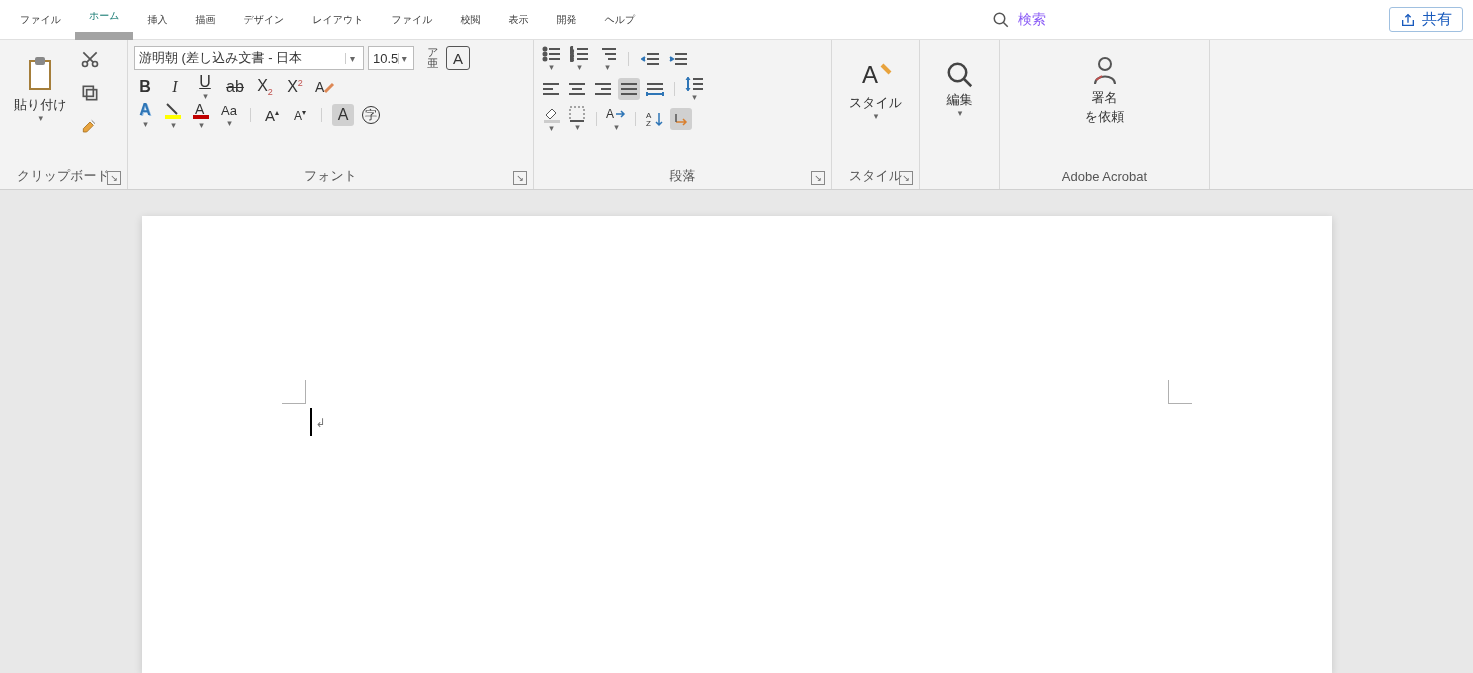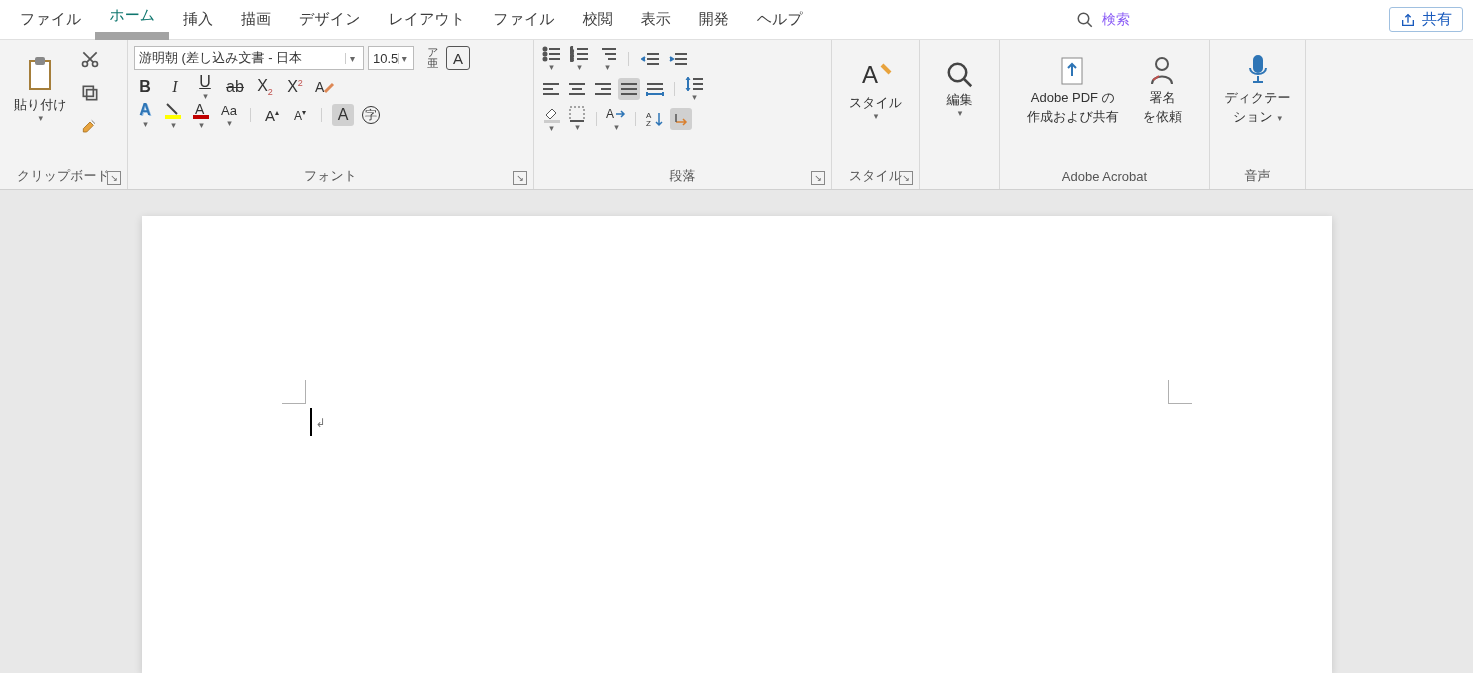--- a/index.html
+++ b/index.html
@@ -19,21 +19,21 @@
       height: 40px;
       background: #fff;
       padding: 0 6px;
       border-bottom: 1px solid #e0e0e0;
     }
     .tab {
       padding: 0 14px;
       height: 40px;
       display: flex;
       align-items: center;
-      font-size: 15px;
+      font-size: 10px;
       color: #3c3c3c;
       cursor: pointer;
     }
     .tab.active {
       color: #0f766e;
       border-bottom: 8px solid #a3a3a3;
       font-weight: 400;
     }
     .tabs-spacer { flex: 1; }
     .search-tab {
@@ -582,63 +582,34 @@
     <div class="group-label">
         <span>&nbsp;</span>
       </div>
   </div>
 
   <div class="group" style="width:210px">
     <div class="group-body" style="justify-content:center;gap:8px">
       <div class="btn btn-large">
         <span>
             <svg width="34" height="36">
-              <rect x="6" y="6" width="20" height="26" fill="#fff" stroke="#888"></rect>
-              <path d="M16 24 L16 12 M12 16 L16 12 L20 16" stroke="#2e75b6" fill="none" stroke-width="2"></path>
-            </svg>
-          </span>
-        <span class="btn-label">Adobe PDF の</span>
-        <span class="btn-label">作成および共有</span>
-      </div>
-      <div class="btn btn-large">
-        <span>
-            <svg width="34" height="36">
               <circle cx="17" cy="12" r="6" fill="none" stroke="#555" stroke-width="2"></circle>
               <path d="M7 32 C7 22 27 22 27 32" fill="none" stroke="#555" stroke-width="2"></path>
               <path d="M8 28 L14 24" stroke="#c0504d" stroke-width="2"></path>
             </svg>
           </span>
         <span class="btn-label">署名</span>
         <span class="btn-label">を依頼</span>
       </div>
     </div>
     <div class="group-label">
       <span>Adobe Acrobat</span>
     </div>
   </div>
 
-  <div class="group" style="width:96px">
-    <div class="group-body" style="justify-content:center">
-      <div class="btn btn-large">
-        <span>
-            <svg width="30" height="36" fill="none" stroke="#2e75b6" stroke-width="2">
-              <rect x="11" y="4" width="8" height="16" rx="4" fill="#2e75b6"></rect>
-              <path d="M7 16 C7 24 23 24 23 16"></path>
-              <line x1="15" y1="24" x2="15" y2="30"></line>
-              <line x1="10" y1="30" x2="20" y2="30"></line>
-            </svg>
-          </span>
-        <span class="btn-label">ディクテー</span>
-        <span class="btn-label"><span>ション</span> <span class="dd">▾</span></span>
-      </div>
-    </div>
-    <div class="group-label">
-      <span>音声</span>
-    </div>
-  </div>
 
 </div>
 
 <div class="doc-bg">
   <div class="page">
     <div class="margin-mark tl"></div>
     <div class="margin-mark tr"></div>
     <div class="cursor-line"></div>
     <div class="pilcrow">↲</div>
   </div>

